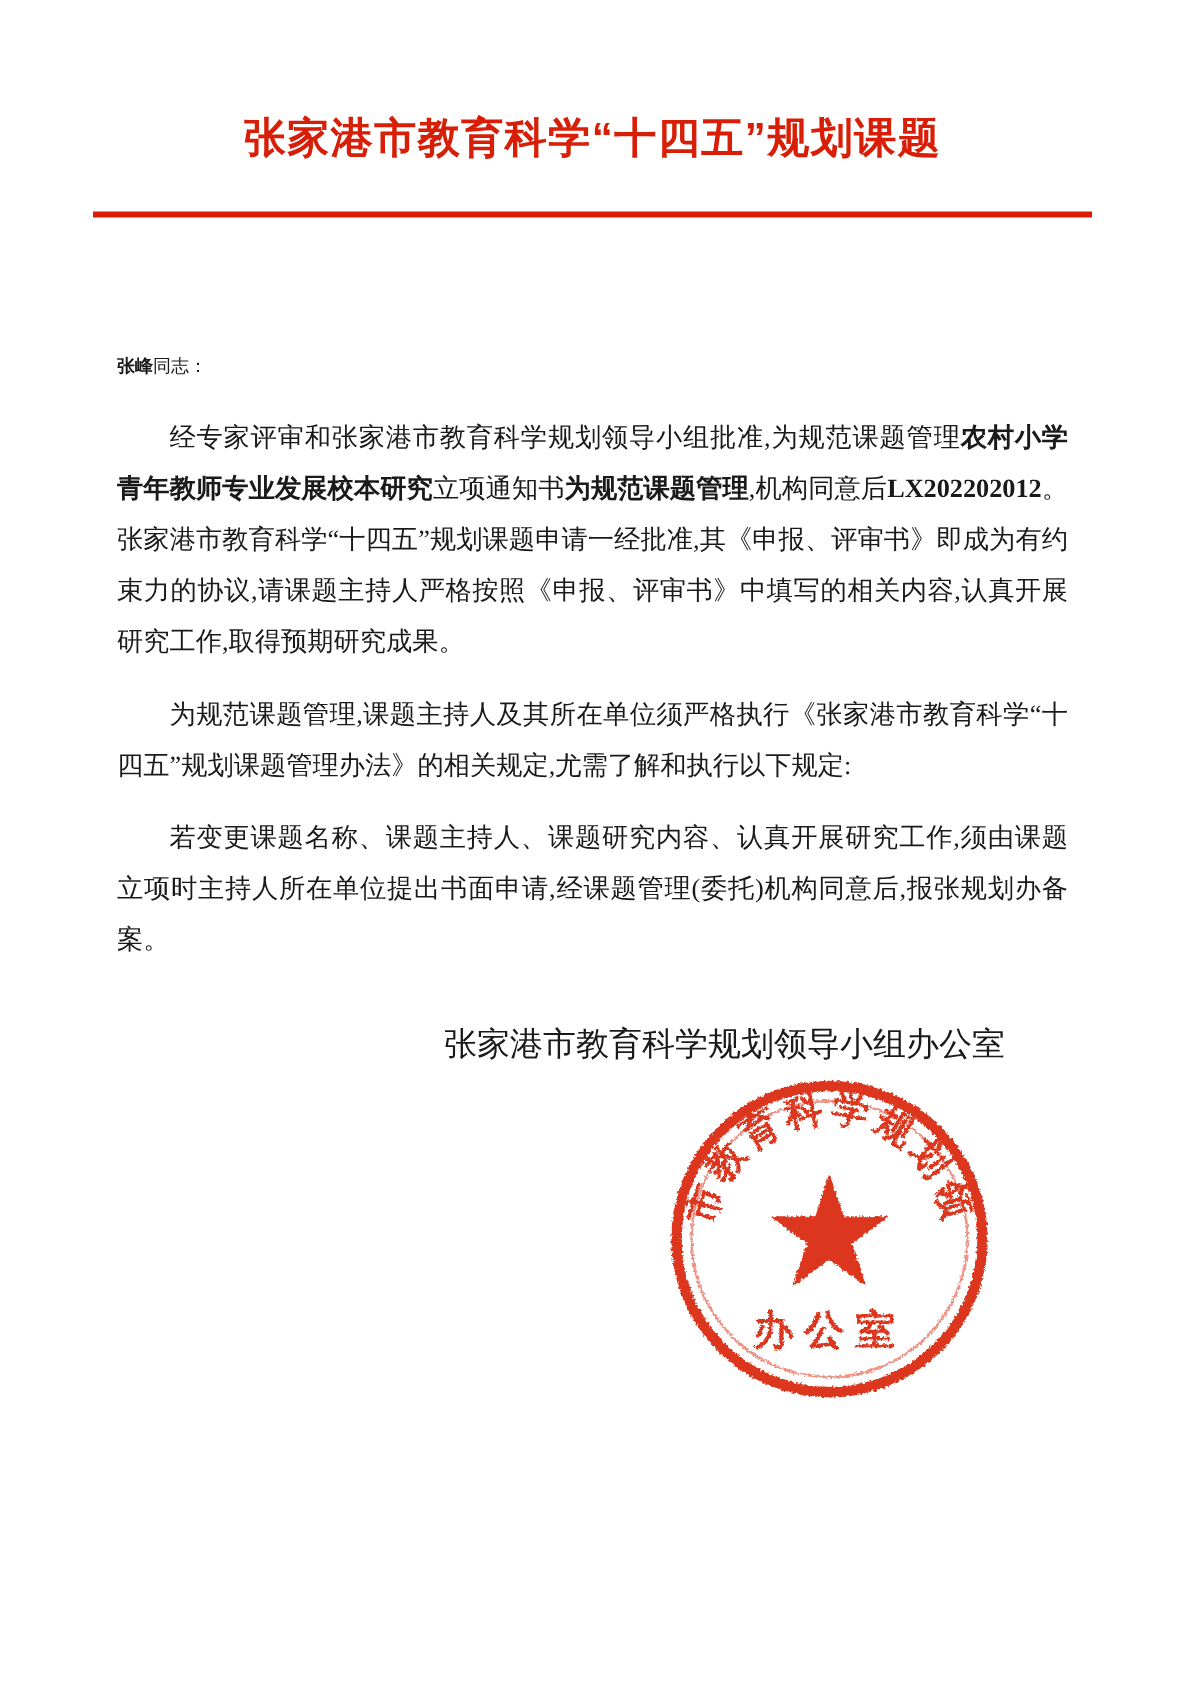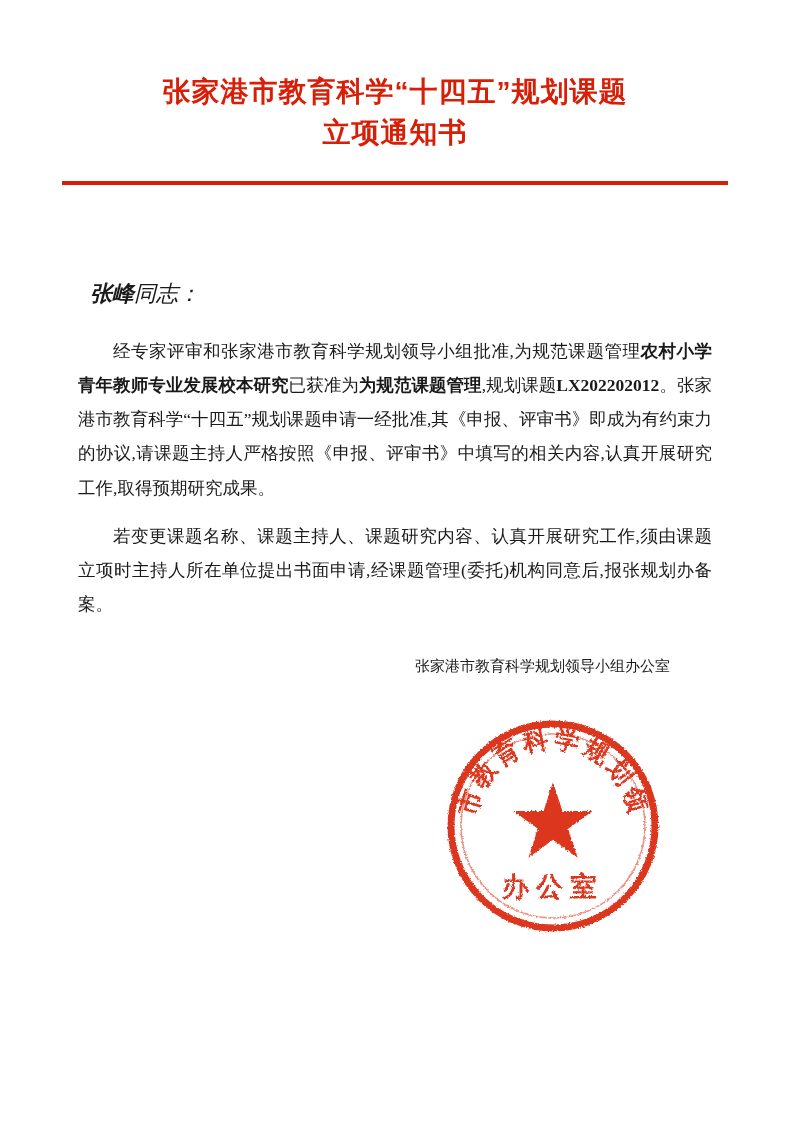--- a/index.html
+++ b/index.html
@@ -39,42 +39,41 @@
     height: 4px;
     background: #d81e06;
   }
   .body-wrap {
     padding: 60px 78px 0 78px;
     color: #1a1a1a;
     font-size: 17.5px;
     line-height: 1.95;
   }
   .salutation {
-    margin: 28px 0 18px 12px;
-    font-size: 22px;
-    font-style: italic;
+    margin: 28px 0 18px 0;
+    font-size: 12px;
   }
   .salutation .name {
     font-weight: bold;
   }
   p.para {
     margin: 0 0 14px 0;
     text-indent: 2em;
     text-align: justify;
     text-justify: inter-ideograph;
   }
   .b {
     font-weight: bold;
   }
   .signature {
     margin-top: 30px;
     text-align: right;
     padding-right: 42px;
     line-height: 2.1;
-    font-size: 15px;
+    font-size: 22px;
     color: #1a1a1a;
     position: relative;
     z-index: 3;
   }
   .signature div {
     white-space: nowrap;
   }
 
   
   .seal {
@@ -96,33 +95,33 @@
     font-weight: bold;
   }
 </style>
 </head>
 <body>
 
 <div class="page">
 
   <h1 class="doc-title">
     <span class="line1">张家港市教育科学“十四五”规划课题</span>
-    <span class="line2">立项通知书</span>
   </h1>
 
   <div class="title-rule"></div>
 
   <div class="body-wrap">
 
     <div class="salutation">
       <span class="name">张峰</span><span>同志：</span>
     </div>
 
     <div id="paragraphs">
-        <p class="para"><span>经专家评审和张家港市教育科学规划领导小组批准,为规范课题管理</span><span class="b">农村小学青年教师专业发展校本研究</span><span>已获准为</span><span class="b">为规范课题管理</span><span>,规划课题</span><span class="b">LX202202012</span><span>。张家港市教育科学“十四五”规划课题申请一经批准,其《申报、评审书》即成为有约束力的协议,请课题主持人严格按照《申报、评审书》中填写的相关内容,认真开展研究工作,取得预期研究成果。</span></p>
+        <p class="para"><span>经专家评审和张家港市教育科学规划领导小组批准,为规范课题管理</span><span class="b">农村小学青年教师专业发展校本研究</span><span>立项通知书</span><span class="b">为规范课题管理</span><span>,机构同意后</span><span class="b">LX202202012</span><span>。张家港市教育科学“十四五”规划课题申请一经批准,其《申报、评审书》即成为有约束力的协议,请课题主持人严格按照《申报、评审书》中填写的相关内容,认真开展研究工作,取得预期研究成果。</span></p>
+        <p class="para"><span>为规范课题管理,课题主持人及其所在单位须严格执行《张家港市教育科学“十四五”规划课题管理办法》的相关规定,尤需了解和执行以下规定:</span></p>
         <p class="para"><span>若变更课题名称、课题主持人、课题研究内容、认真开展研究工作,须由课题立项时主持人所在单位提出书面申请,经课题管理(委托)机构同意后,报张规划办备案。</span></p>
       </div>
 
     <div class="signature">
       <div>张家港市教育科学规划领导小组办公室</div>
     </div>
 
   </div>
 
   <div class="seal">

